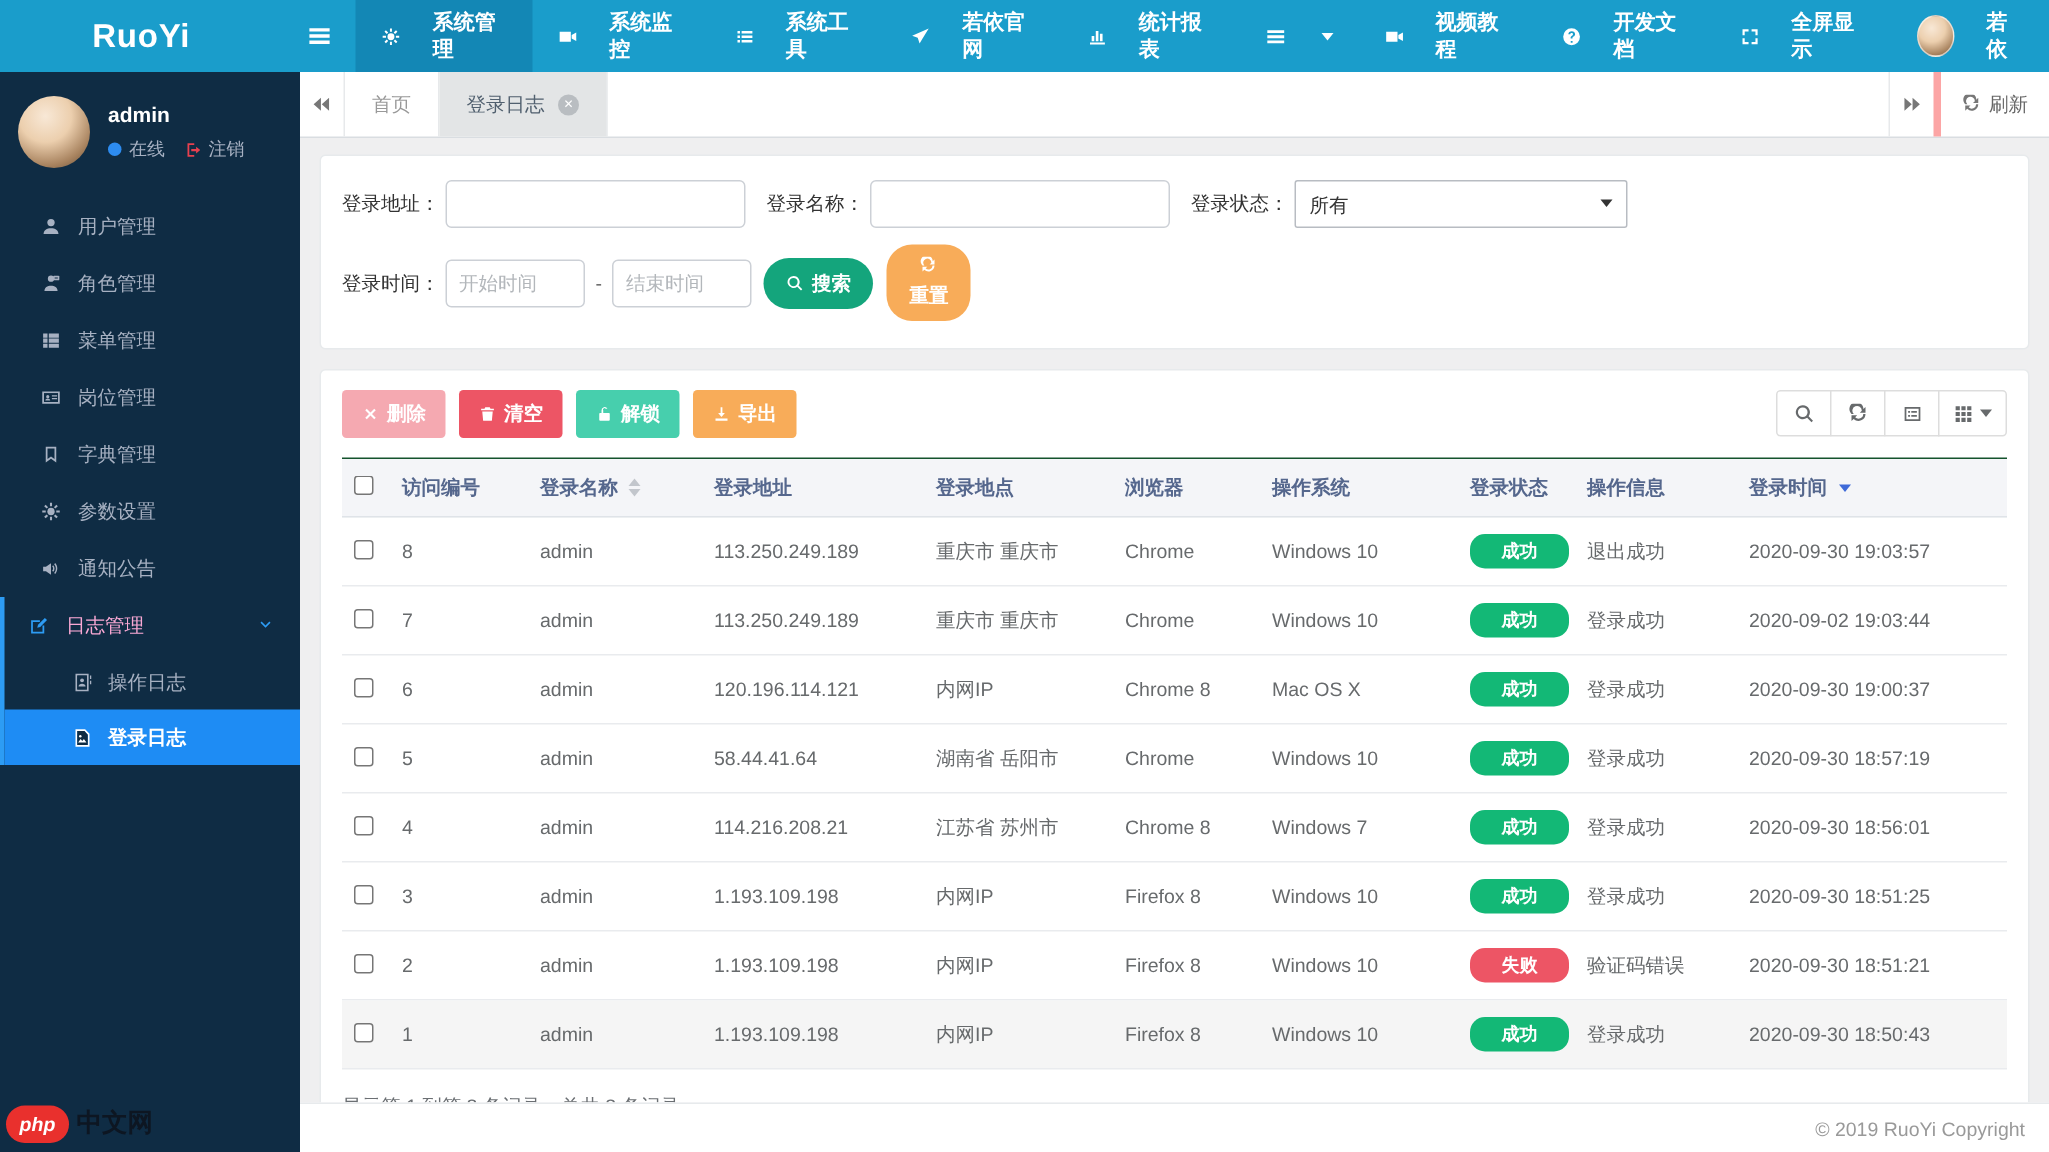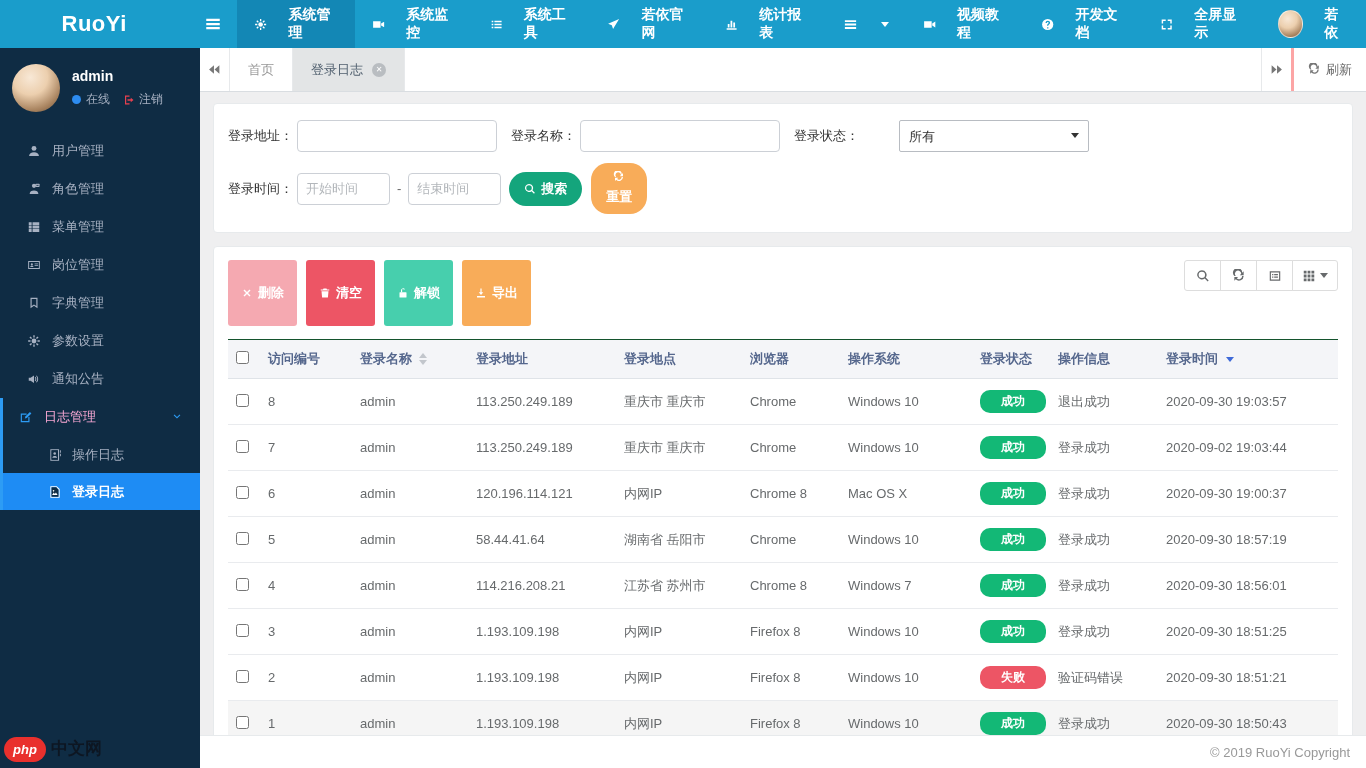--- a/index.html
+++ b/index.html
@@ -48,41 +48,41 @@
   .main { position:fixed; left:200px; top:48px; right:0; bottom:0; display:flex; flex-direction:column; background:#efeff0; }
   .tabstrip { height:44px; background:#fff; border-bottom:1px solid #d9dde1; display:flex; align-items:stretch; flex:none; }
   .strip-btn { width:30px; display:flex; align-items:center; justify-content:center; cursor:pointer; }
   .strip-btn svg { width:13px; height:13px; fill:#777; }
   .strip-btn.left { border-right:1px solid #e7e9eb; }
   .strip-btn.right { border-left:1px solid #e7e9eb; }
   .tab { display:flex; align-items:center; padding:0 18px; font-size:13px; color:#999; border-right:1px solid #e7e9eb; cursor:pointer; }
   .tab.active { background:#e3e5e6; color:#51606f; }
   .tab-close { width:14px; height:14px; border-radius:50%; background:#b9bdc1; margin-left:9px; display:flex; align-items:center; justify-content:center; }
   .tab-close::before { content:'✕'; color:#fff; font-size:8px; line-height:1; }
-  .refresh-btn { display:flex; align-items:center; gap:5px; padding:0 14px; border-left:3px solid #fca5a5; color:#666; font-size:13px; cursor:pointer; }
+  .refresh-btn { display:flex; align-items:center; gap:5px; padding:0 14px; border-left:5px solid #fca5a5; color:#666; font-size:13px; cursor:pointer; }
   .refresh-btn svg { width:13px; height:13px; fill:#777; }
   .spacer { margin-left:auto; }
 
   .content { flex:1; padding:11px 13px 0 13px; overflow:hidden; }
   .panel { background:#fff; border:1px solid #e7eaec; border-radius:4px; }
 
   
   .search-panel { padding:16px 14px 18px 14px; margin-bottom:13px; }
   .form-row { display:flex; align-items:center; }
   .form-row + .form-row { margin-top:11px; }
   .f-label { font-size:13px; color:#333; margin-right:4px; }
   .f-group { display:flex; align-items:center; margin-right:14px; }
   .txt { width:200px; height:32px; border:1px solid #ccd0d6; border-radius:4px; padding:0 8px; font-size:13px; font-family:inherit; color:#333; outline:none; }
   .txt::placeholder { color:#b3b7bb; }
   .txt.date { width:93px; }
   .dash { color:#666; margin:0 7px; font-size:13px; }
   .select-wrap { position:relative; }
-  .select-wrap select { appearance:none; -webkit-appearance:none; width:190px; height:32px; border:1px solid #b8bcc2; border-radius:2px; padding:0 9px; font-size:13px; font-family:inherit; color:#333; background:#fff; outline:none;margin-left:36px; }
+  .select-wrap select { appearance:none; -webkit-appearance:none; width:222px; height:32px; border:1px solid #b8bcc2; border-radius:2px; padding:0 9px; font-size:13px; font-family:inherit; color:#333; background:#fff; outline:none; }
   .select-wrap::after { content:''; position:absolute; right:10px; top:13px; border-left:4px solid transparent; border-right:4px solid transparent; border-top:5px solid #333; pointer-events:none; }
-  .btn { display:inline-flex; align-items:center; gap:5px; border:none; color:#fff; font-size:13px; font-weight:bold; padding:24px 13px; border-radius:3px; cursor:pointer; font-family:inherit; }
+  .btn { display:inline-flex; align-items:center; gap:5px; border:none; color:#fff; font-size:13px; font-weight:bold; padding:7px 13px; border-radius:3px; cursor:pointer; font-family:inherit; }
   .btn svg { width:12px; height:12px; fill:#fff; }
   .btn-pill { border-radius:17px; padding:8px 15px; }
   .btn-search { background:#14a57c; margin-left:8px; }
   .btn-reset { background:#f8ac59; margin-left:9px;flex-direction:column; }
 
   
   .table-panel { padding:13px 14px 22px 14px; }
   .toolbar { display:flex; align-items:flex-start; }
   .btn-danger { background:#ed5565; }
   .btn-danger.disabled { opacity:.5; cursor:not-allowed; }

